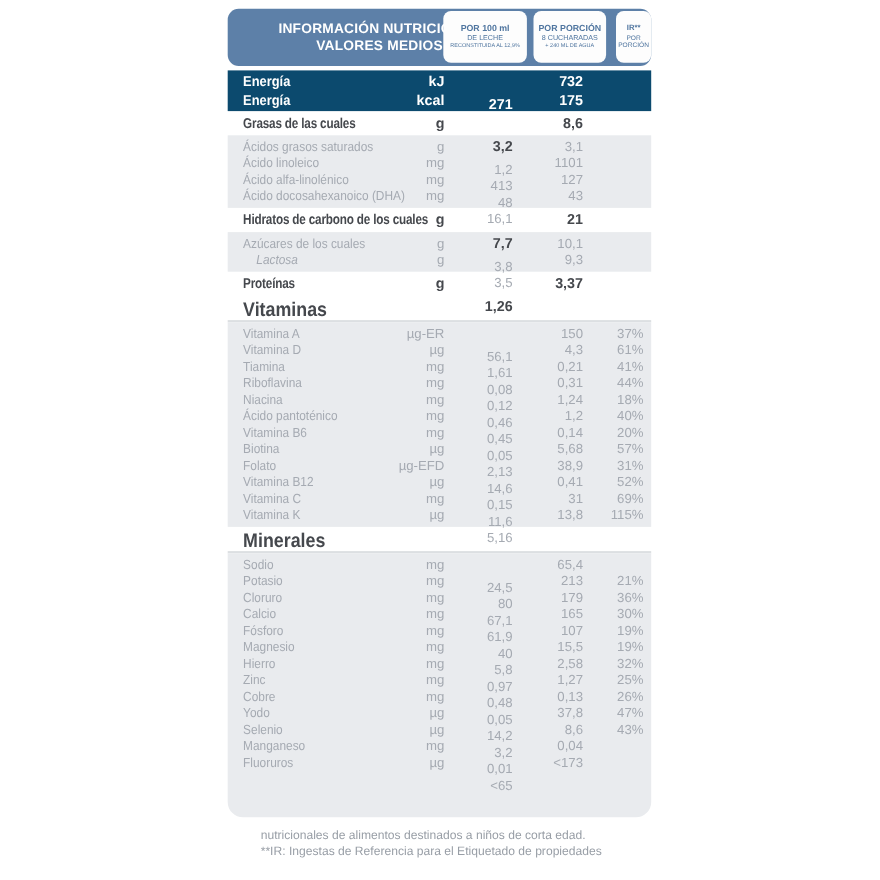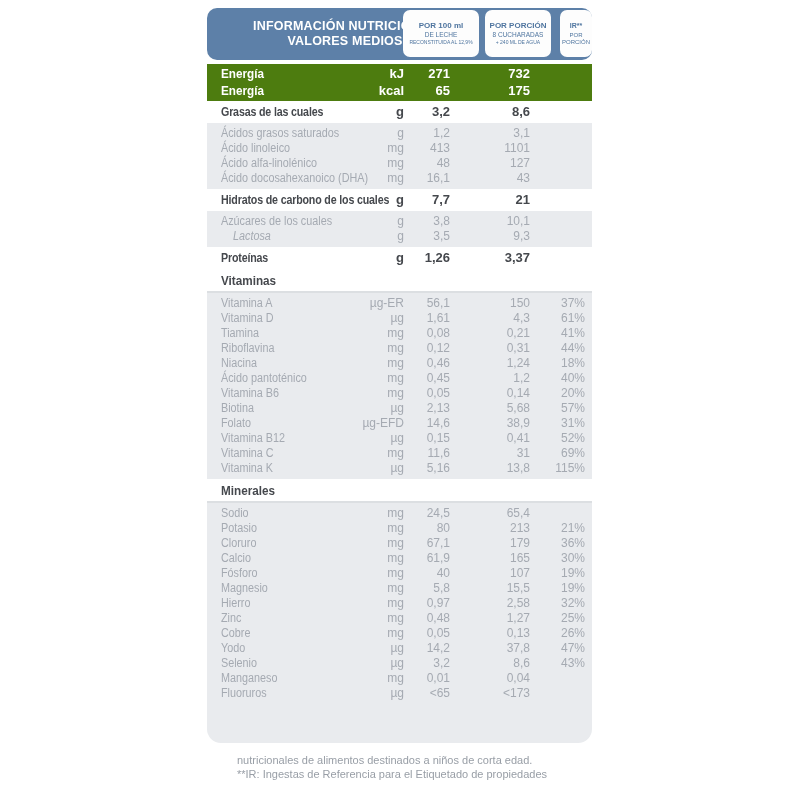--- a/index.html
+++ b/index.html
@@ -30,43 +30,43 @@
   .tab2{left:278px;width:66px;}
   .tab3{left:353px;width:32px;}
   .tab .l1{font-weight:bold;font-size:8px;line-height:10px;white-space:nowrap;}
   .tab .l2{font-size:6.5px;line-height:8px;white-space:nowrap;}
   .tab .l3{font-size:5px;line-height:7px;white-space:nowrap;}
   .tab3 .l1{font-size:7px;}
   .tab3 .l2,.tab3 .l3{font-size:6px;}
 
   
   .energy-band{
-    margin-top:4px;background:#4d7c0f;height:36px;padding-top:1px;
+    margin-top:4px;background:#0c4a6e;height:36px;padding-top:1px;
     color:#ffffff;font-weight:bold;
   }
   .energy-band .trow{height:17px;line-height:17px;font-size:13px;}
 
   
   .trow{position:relative;white-space:nowrap;}
   .c{position:absolute;top:0;}
   .c-label{left:14px;transform:scaleX(0.9);transform-origin:0 50%;}
   .c-unit{right:188px;}
-  .c-v100{right:142px;}
+  .c-v100{right:126px;margin-top:21px;}
   .c-vportion{right:62px;}
   .c-ir{right:7px;}
 
   
   .block-bold .trow{
     height:22px;line-height:22px;font-size:13px;font-weight:bold;color:#45484d;
   }
   .block-bold .c-label{transform:scaleX(0.82);letter-spacing:-0.2px;}
   .block-section{
     height:20px;border-bottom:2px solid #dcdfe2;margin-top:2px;
   }
-  .block-section .trow{height:20px;line-height:20px;font-size:13px;font-weight:bold;color:#45484d;}
+  .block-section .trow{height:20px;line-height:20px;font-size:18px;font-weight:bold;color:#45484d;}
   .block-gray{
     background:#e9ebee;padding:3px 0;
   }
   .block-gray .trow{
     height:15px;line-height:15px;font-size:12px;color:#a5aab2;
   }
   .rounded-bottom{border-radius:0 0 14px 14px;padding-bottom:42px;}
   .trow.italic .c-label{font-style:italic;}
   .trow.indent .c-label{left:26px;}
 

